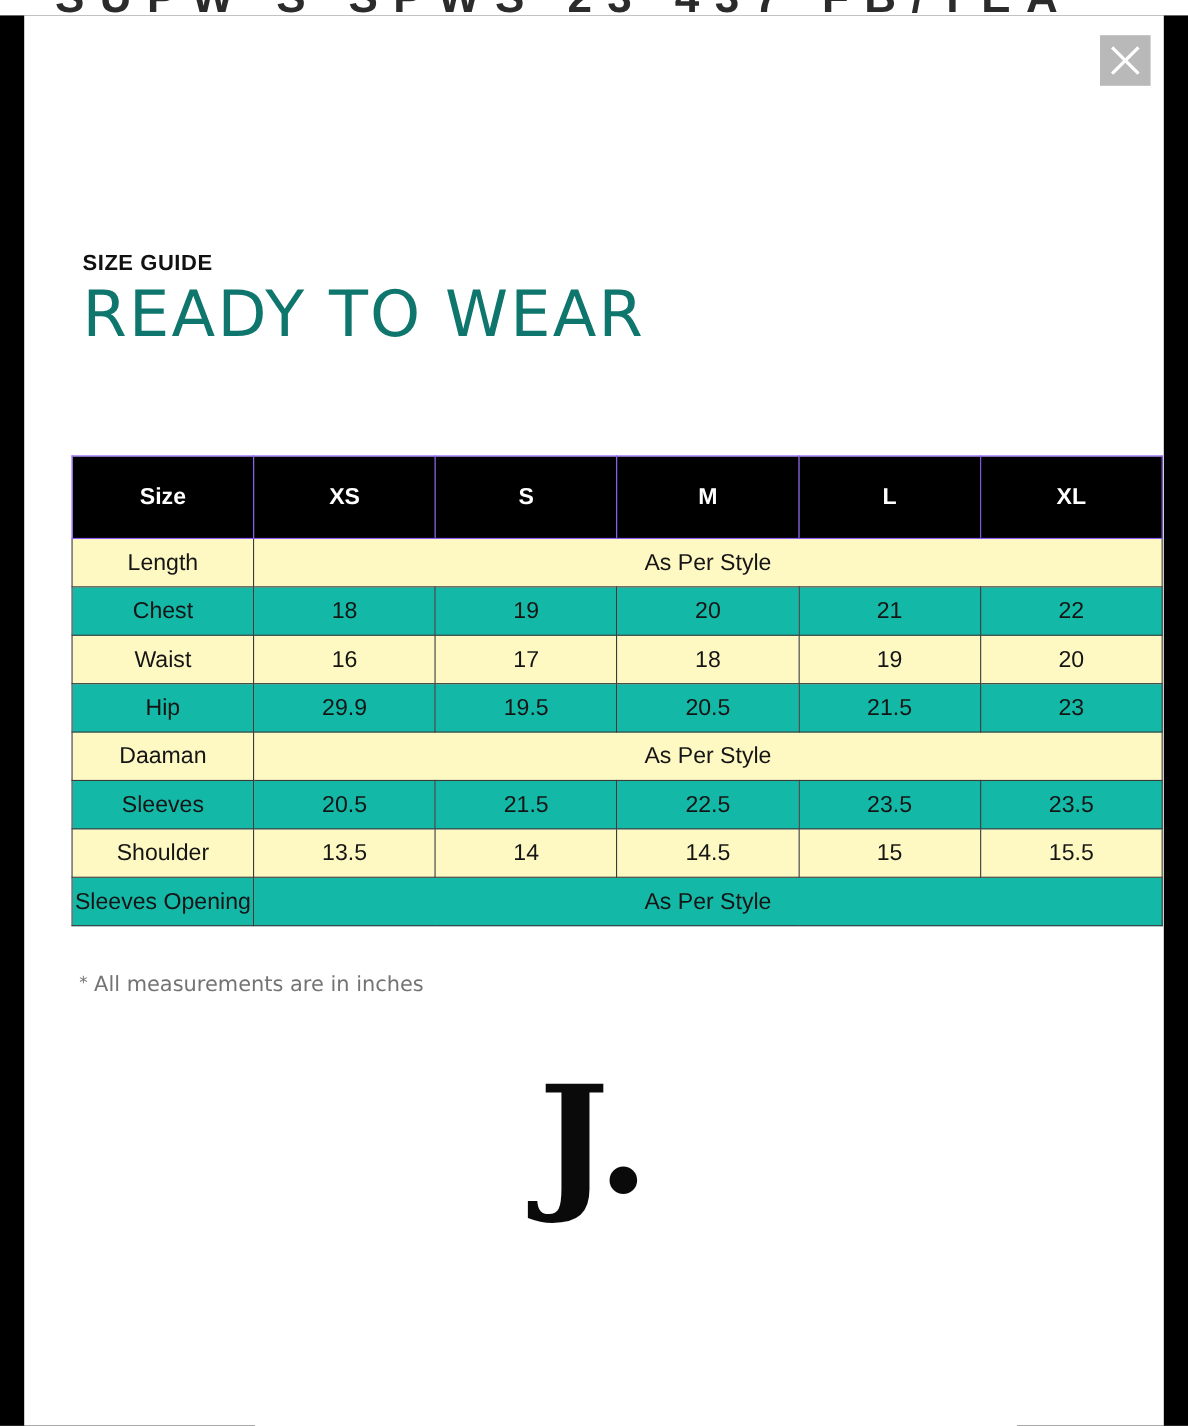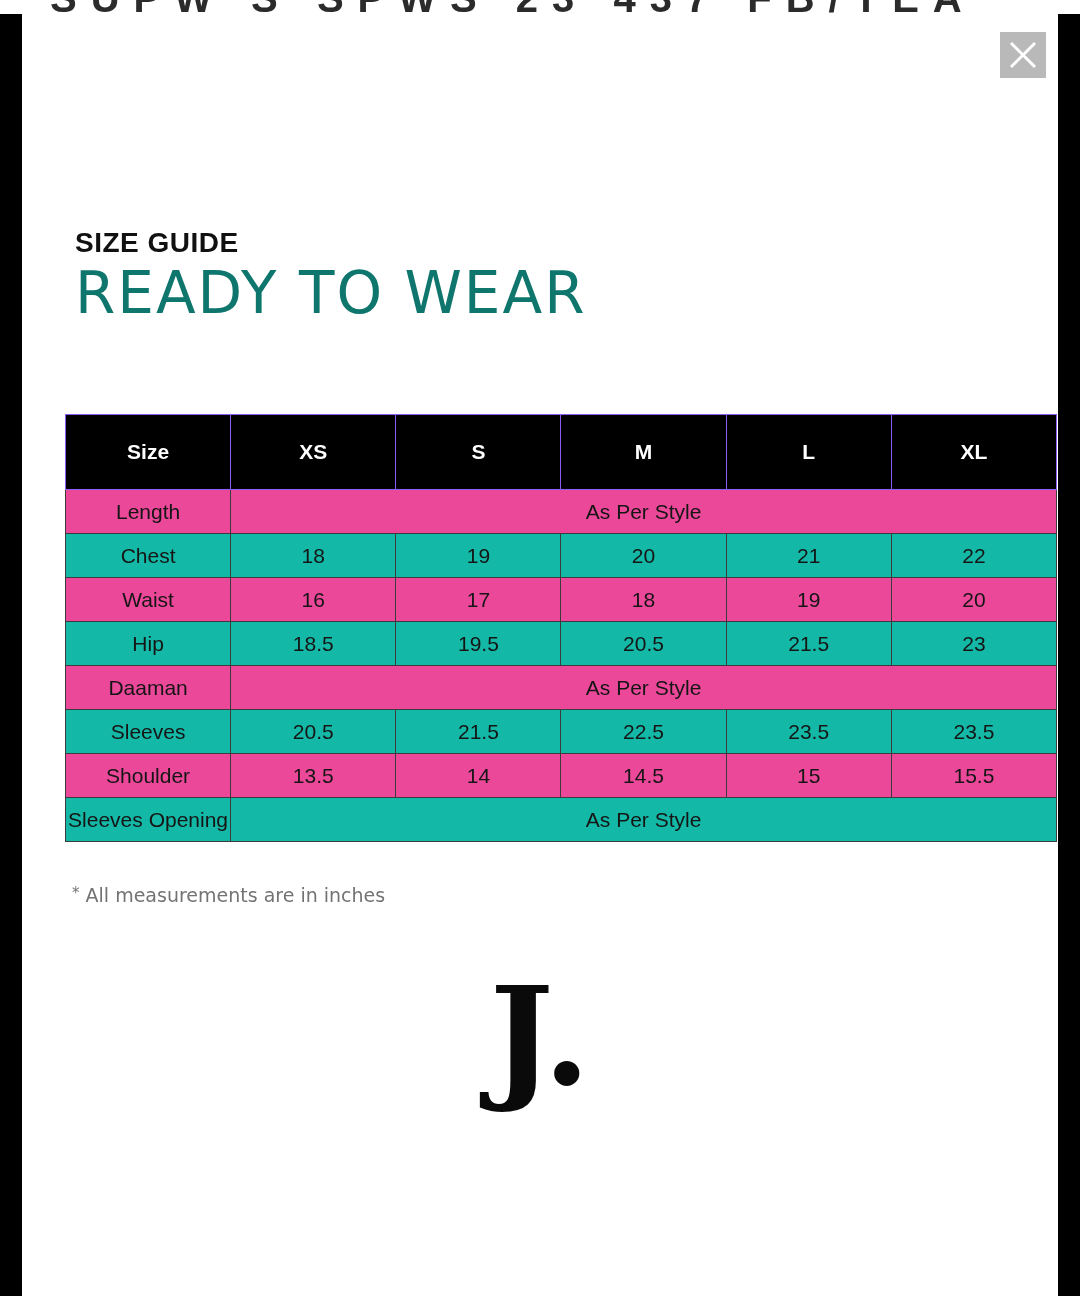--- a/index.html
+++ b/index.html
@@ -62,21 +62,21 @@
   }
   .close-btn svg {
     display: block;
   }
   .heading-wrap {
     position: absolute;
     top: 215px;
     left: 53px;
   }
   .kicker {
-    font-size: 28px;
+    font-size: 20px;
     font-weight: bold;
     letter-spacing: 0.5px;
     color: #111111;
     line-height: 1;
     margin: 0 0 6px 0;
     font-family: "Liberation Sans", sans-serif;
   }
   .title {
     font-size: 58px;
     font-weight: 400;
@@ -111,21 +111,21 @@
     height: 72px;
     border: 1px solid #8b5cf6;
   }
   table.size-table tbody td.label {
     width: 248px;
   }
   table.size-table tbody tr.shaded td {
     background: #14b8a6;
   }
   table.size-table tbody tr.plain td {
-    background: #ec4899;
+    background: #fef9c3;
   }
   .footnote {
     position: absolute;
     top: 870px;
     left: 50px;
     font-size: 19px;
     color: #737373;
     font-family: "DejaVu Sans", sans-serif;
   }
   .footnote .star {
@@ -197,21 +197,21 @@
           <tr class="plain">
             <td class="label">Waist</td>
             <td>16</td>
             <td>17</td>
             <td>18</td>
             <td>19</td>
             <td>20</td>
           </tr>
           <tr class="shaded">
             <td class="label">Hip</td>
-            <td>18.5</td>
+            <td>29.9</td>
             <td>19.5</td>
             <td>20.5</td>
             <td>21.5</td>
             <td>23</td>
           </tr>
           <tr class="plain">
             <td class="label">Daaman</td>
             <td colspan="5">As Per Style</td>
           </tr>
           <tr class="shaded">

